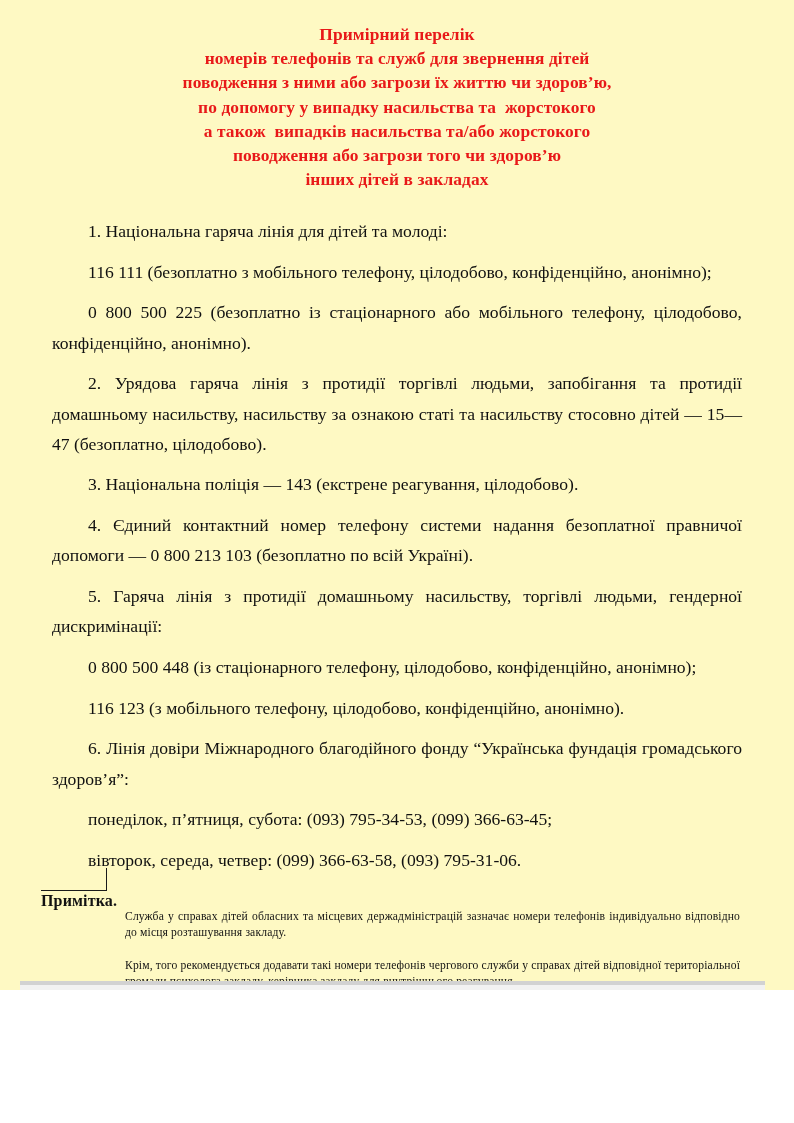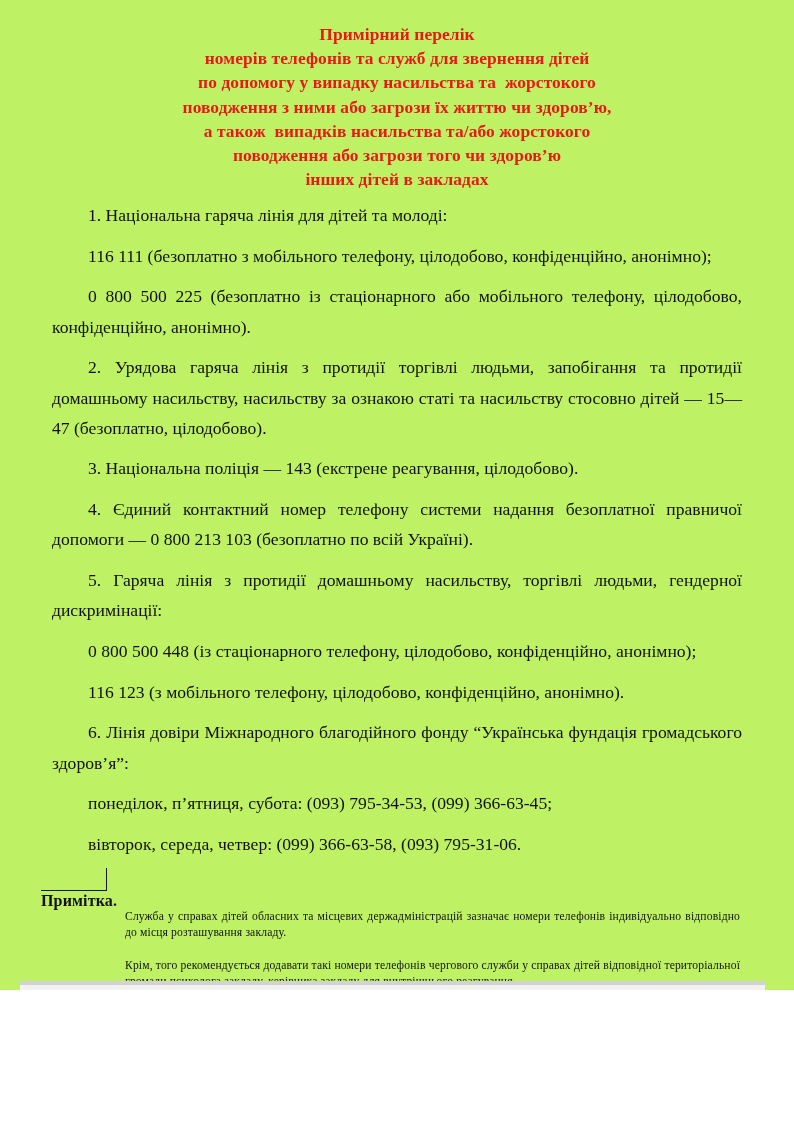--- a/index.html
+++ b/index.html
@@ -15,21 +15,21 @@
     font-family: "Liberation Serif", "DejaVu Serif", serif;
     color: #000000;
   }
 
   #page {
     position: absolute;
     left: 0;
     top: 0;
     width: 794px;
     height: 990px;
-    background: #bef264;
+    background: #fef9c3;
     box-sizing: border-box;
   }
 
   
   .title-block {
     position: absolute;
     left: 0;
     top: 22px;
     width: 794px;
     text-align: center;
@@ -51,21 +51,21 @@
   p.para {
     margin: 0 0 0 0;
     padding: 0;
     text-indent: 36px;
     text-align: justify;
     font-size: 17.6px;
     line-height: 30.2px;
     color: #111111;
   }
   p.para.gap { margin-top: 10.5px; }
-  p.para.firstp { margin-top: 0; }
+  p.para.firstp { margin-top: 16px; }
   p.para:last-child { text-align: left; }
   p.para.justify-last { text-align: justify; }
 
   
   .sep {
     position: absolute;
     left: 41px;
     top: 868px;
     width: 66px;
     height: 23px;
@@ -120,22 +120,22 @@
   }
 </style>
 </head>
 <body>
 
 <div id="page">
 
   <div class="title-block">
     <span class="title-line">Примірний перелік</span>
     <span class="title-line">номерів телефонів та служб для звернення дітей</span>
+    <span class="title-line">поводження з ними або загрози їх життю чи здоров’ю,</span>
     <span class="title-line">по допомогу у випадку насильства та  жорстокого</span>
-    <span class="title-line">поводження з ними або загрози їх життю чи здоров’ю,</span>
     <span class="title-line">а також  випадків насильства та/або жорстокого</span>
     <span class="title-line">поводження або загрози того чи здоров’ю</span>
     <span class="title-line">інших дітей в закладах</span>
   </div>
 
   <div class="body-block">
     <p class="para firstp">1. Національна гаряча лінія для дітей та молоді:</p>
     <p class="para gap justify-last">116 111 (безоплатно з мобільного телефону, цілодобово, конфіденційно, анонімно);</p>
     <p class="para gap justify-last">0 800 500 225 (безоплатно із стаціонарного або мобільного телефону, цілодобово, конфіденційно, анонімно).</p>
     <p class="para gap justify-last">2. Урядова гаряча лінія з протидії торгівлі людьми, запобігання та протидії домашньому насильству, насильству за ознакою статі та насильству стосовно дітей — 15—47 (безоплатно, цілодобово).</p>

